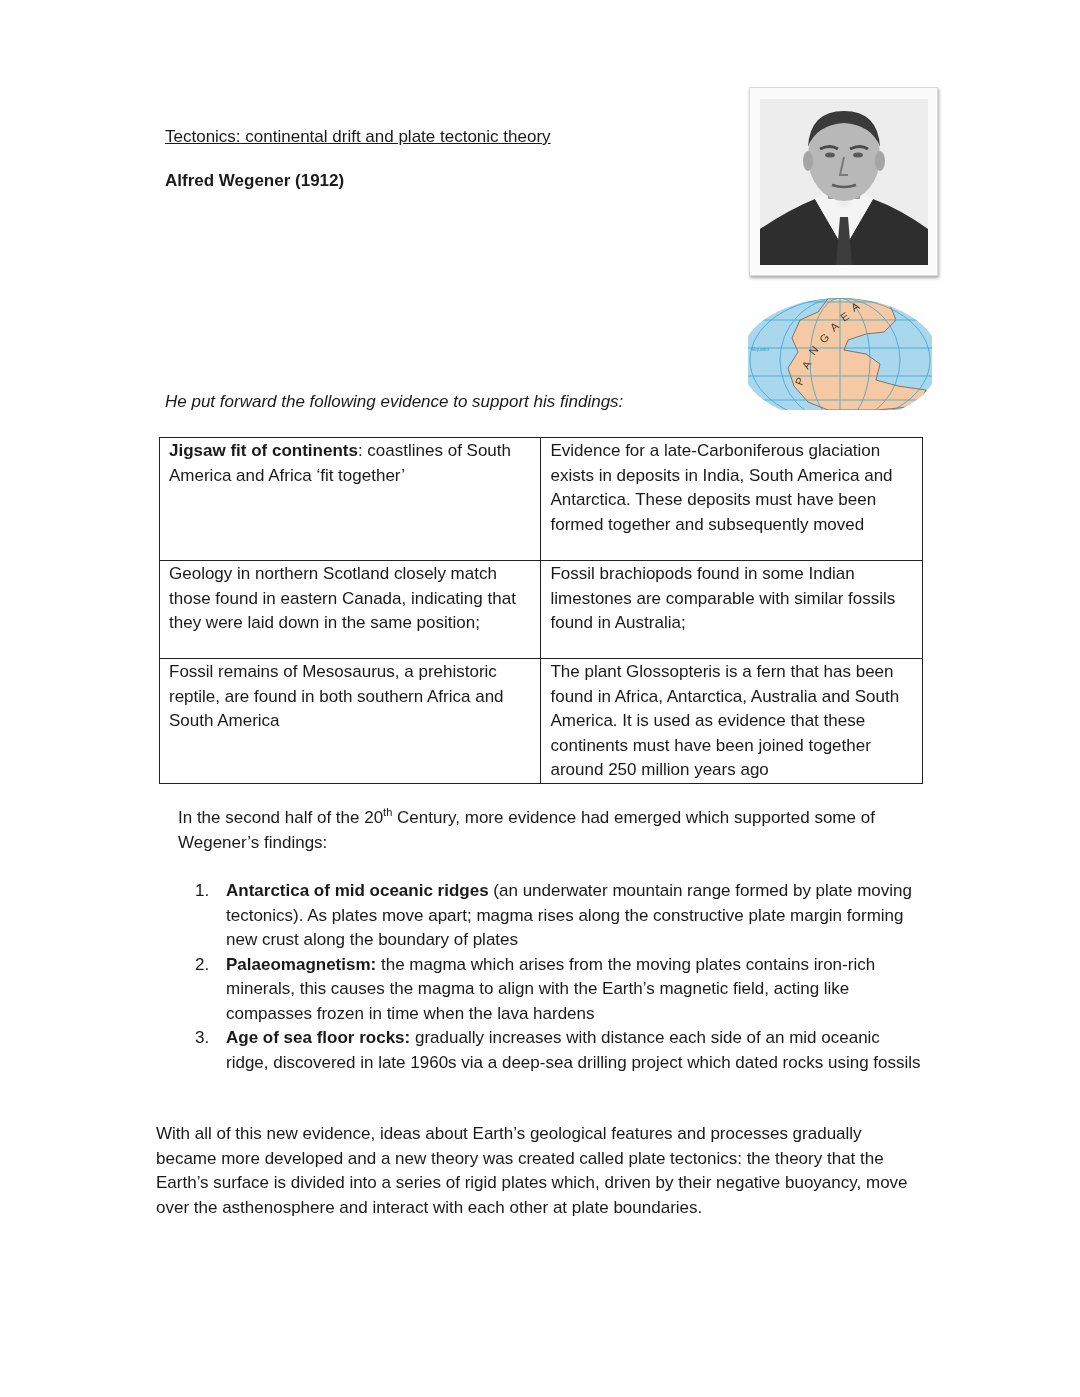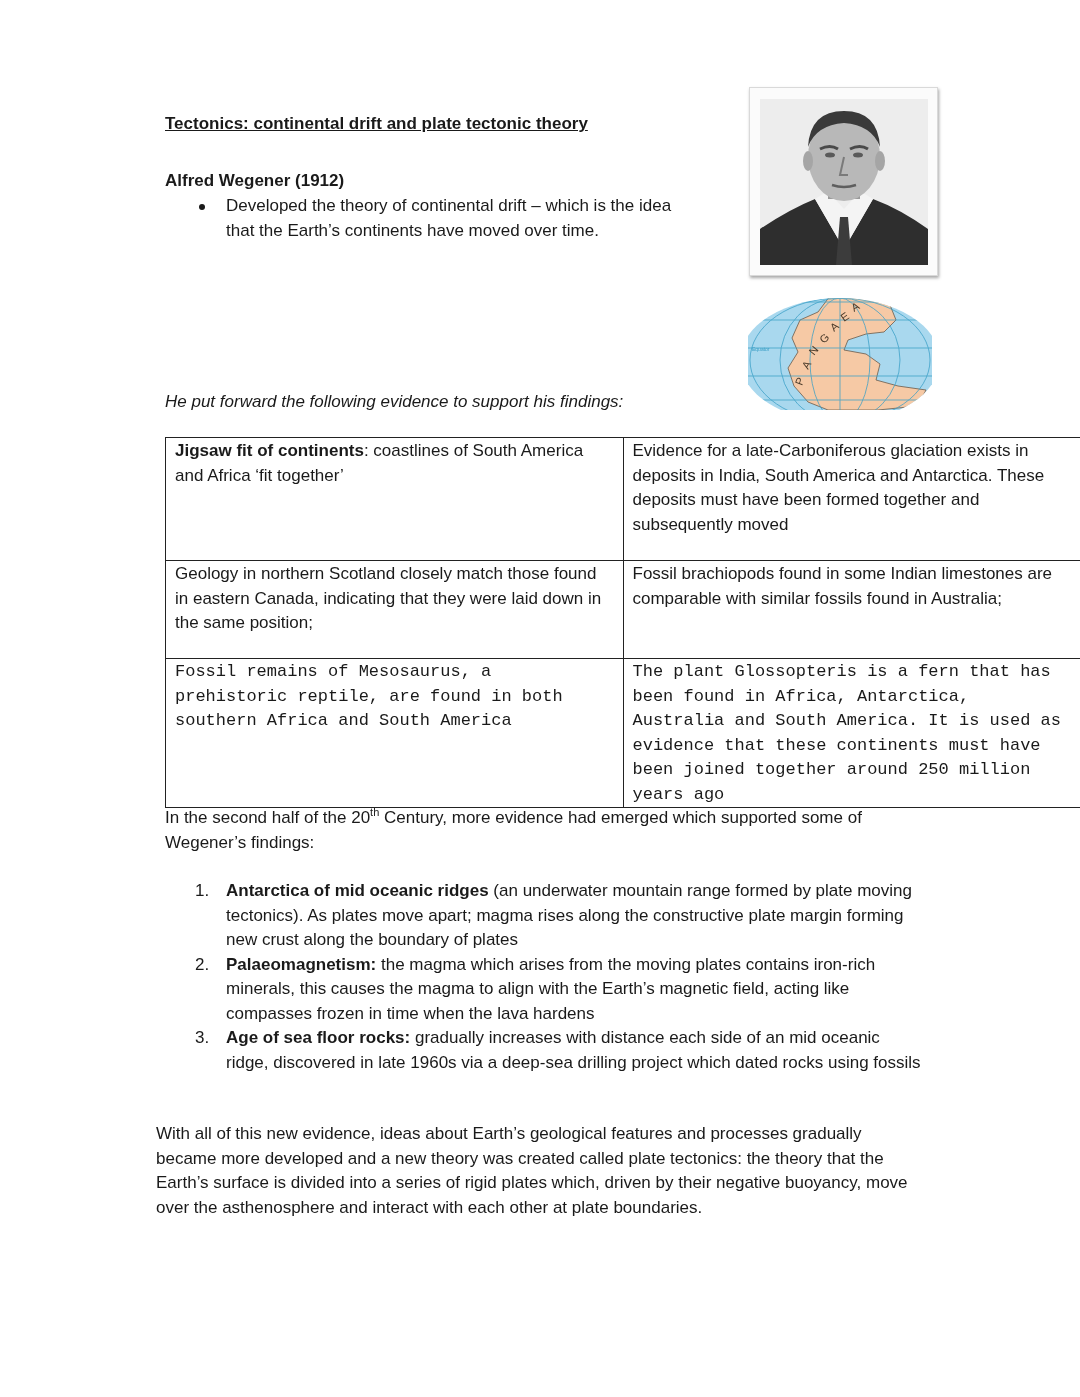--- a/index.html
+++ b/index.html
@@ -8,22 +8,22 @@
       position: relative;
       font-family: "Liberation Sans", "DejaVu Sans", sans-serif;
       color: #1a1a1a;
       font-size: 17px;
       line-height: 24.5px;
       overflow: hidden;
     }
     .page { position: absolute; left: 0; top: 0; width: 1080px; height: 1397px; }
 
     .title {
-      position: absolute; left: 165px; top: 112px;
-      font-weight: bold; text-decoration: underline; font-size: 17px;
+      position: absolute; left: 165px; top: 125px;
+      font-weight: normal; text-decoration: underline; font-size: 17px;
     }
     .subhead {
       position: absolute; left: 165px; top: 169px;
       font-weight: bold; font-size: 17px;
     }
     .bullets {
       position: absolute; left: 165px; top: 194px; width: 560px;
       list-style: none;
     }
     .bullets li { position: relative; padding-left: 61px; }
@@ -42,35 +42,35 @@
 
     
     .map { position: absolute; left: 748px; top: 290px; width: 184px; height: 120px; }
 
     .intro {
       position: absolute; left: 165px; top: 390px; font-style: italic;
     }
 
     
     .evidence {
-      position: absolute; left: 165px; top: 437px; width: 916px;
+      position: absolute; left: 159px; top: 437px; width: 764px;
       border-collapse: collapse;
       padding-left: 48px;
     }
     .evidence td {
       border: 1.5px solid #222; vertical-align: top;
       padding: 1px 9px 0 9px; width: 382px;
     }
     .evidence tr.r1 td { height: 123px; }
     .evidence tr.r2 td { height: 98px; }
-    .evidence tr.r3 td { height: 122px; font-family: Liberation Mono, monospace; }
+    .evidence tr.r3 td { height: 122px; }
     .b { font-weight: bold; }
 
     .para2 {
-      position: absolute; left: 165px; top: 806px; width: 760px;
+      position: absolute; left: 178px; top: 806px; width: 760px;
     }
     .para2 sup { font-size: 11px; line-height: 0; vertical-align: super; }
 
     .numbered {
       position: absolute; left: 165px; top: 879px; width: 760px;
       list-style: none;
     }
     .numbered li { position: relative; padding-left: 61px; }
     .numbered li .num { position: absolute; left: 30px; top: 0; }
 
@@ -80,25 +80,20 @@
   </style>
 </head>
 <body>
 
 <div class="page">
 
   <div class="title">Tectonics: continental drift and plate tectonic theory</div>
   <div class="subhead">Alfred Wegener (1912)</div>
 
   <ul class="bullets">
-    <li>
-      <span class="dot"></span>
-      <span>Developed the theory of continental drift – which is the idea</span><br>
-      <span>that the Earth’s continents have moved over time.</span>
-    </li>
   </ul>
 
   <div class="portrait-frame">
     <svg width="168" height="166" viewBox="0 0 168 166">
       <rect width="168" height="166" fill="#ededed"></rect>
 
       <path d="M0 166 L0 130 Q30 110 55 100 L84 150 L113 100 Q140 110 168 130 L168 166 Z" fill="#2e2e2e"></path>
 
       <path d="M55 100 L84 150 L113 100 L100 92 L84 110 L68 92 Z" fill="#f4f4f4"></path>
 

